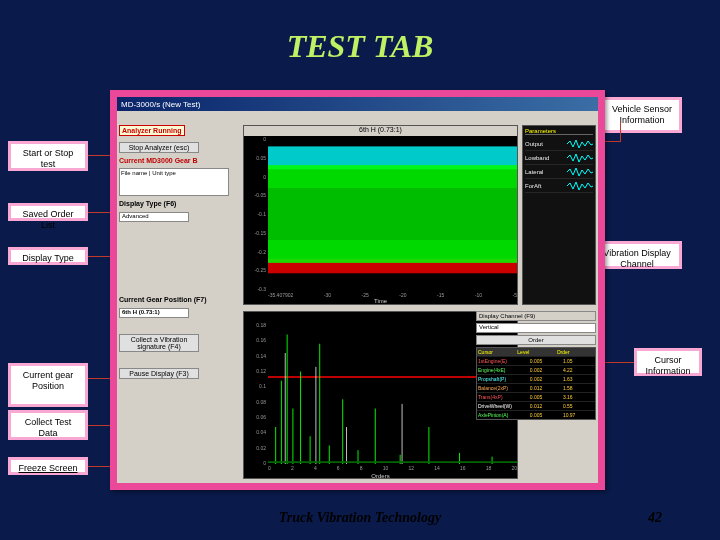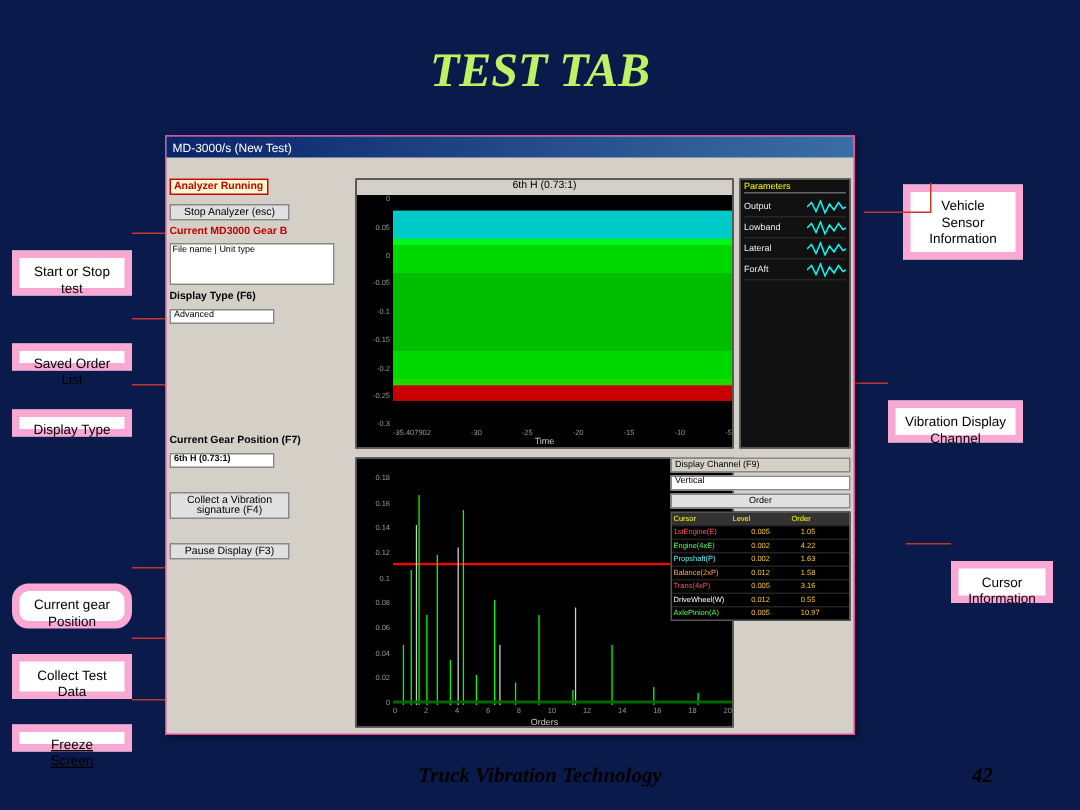--- a/index.html
+++ b/index.html
@@ -37,47 +37,46 @@
     right: 58px;
     font-family: Georgia, serif;
     font-style: italic;
     font-weight: bold;
     font-size: 14px;
     color: #000;
   }
   .callout {
     position: absolute;
     background: #fff;
-    border: 5px solid #f9a8d4;
+    border: 3px solid #f9a8d4;
     font-size: 9px;
     font-family: Arial, sans-serif;
     padding: 4px 6px;
     text-align: center;
     line-height: 1.2;
-    margin-top: 26px;
   }
   .c-vehicle { top: 97px; right: 38px; width: 80px; }
   .c-start { top: 141px; left: 8px; width: 80px; height: 30px; }
   .c-saved { top: 203px; left: 8px; width: 80px; height: 18px; padding-top:3px;}
   .c-display { top: 247px; left: 8px; width: 80px; height: 18px; padding-top:3px;}
-  .c-current { top: 363px; left: 8px; width: 80px; height: 30px; border-radius: 11px; }
+  .c-current { top: 363px; left: 8px; width: 80px; height: 44px; }
   .c-collect { top: 410px; left: 8px; width: 80px; height: 30px; }
   .c-freeze { top: 457px; left: 8px; width: 80px; height: 18px; padding-top:3px;text-decoration:underline;}
   .c-vibchannel { top: 241px; right: 38px; width: 90px; height: 28px; }
   .c-cursor { top: 348px; right: 18px; width: 68px; height: 28px; }
 
   
   .app {
     position: absolute;
     top: 90px;
     left: 110px;
-    width: 460px;
+    width: 495px;
     height: 400px;
     background: #d4d0c8;
-    border: 1px solid #ec4899;
+    border: 7px solid #ec4899;
     box-shadow: 2px 2px 4px rgba(0,0,0,.4);
   }
   .titlebar {
     height: 14px;
     background: linear-gradient(to right, #0a246a, #3a6ea5);
     color: #fff;
     font-size: 8px;
     padding: 1px 4px;
     display: flex;
     align-items: center;

